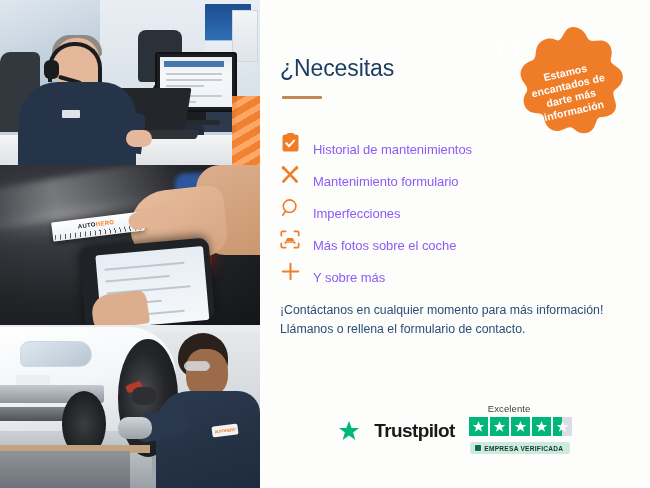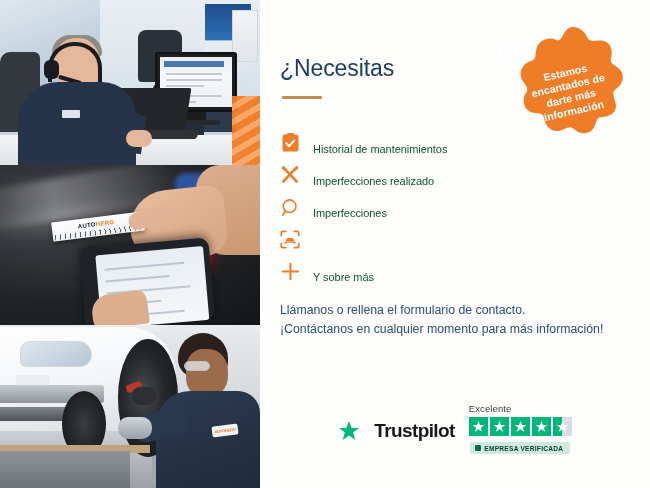--- a/index.html
+++ b/index.html
@@ -242,22 +242,22 @@
     align-items: center;
     height: 32px;
     gap: 13px;
   }
   .feat-ic {
     width: 20px; height: 20px;
     flex: 0 0 20px;
     display: flex; align-items: center; justify-content: center;
   }
   .feat-lbl {
-    font-size: 11px;
-    color: #14532d;
+    font-size: 13px;
+    color: #8b5cf6;
     letter-spacing: -0.05px;
     margin-top: 12px;
   }
 
   
   .contact {
     margin-top: 14px;
     font-size: 12.3px;
     line-height: 1.55;
     color: #2b4e76;
@@ -271,21 +271,21 @@
     display: flex;
     align-items: flex-end;
     justify-content: center;
     gap: 14px;
   }
   .tp-logo { display: flex; align-items: flex-end; gap: 14px; padding-bottom: 12px;}
   .tp-name {
     font-size: 19px; font-weight: bold; color: #191919; letter-spacing: -0.6px;
   }
   .tp-right { display: flex; flex-direction: column; align-items: center; gap: 3px;}
-  .tp-exc { font-size: 9.5px; color: #3d3d3d; letter-spacing: .1px; align-self:flex-start; margin-left:0;}
+  .tp-exc { font-size: 9.5px; color: #3d3d3d; letter-spacing: .1px; align-self:flex-start; margin-left:19px;}
   .tp-stars { display: flex; gap: 2px; }
   .tp-star {
     width: 19px; height: 19px; background: #00b67a;
     display: flex; align-items: center; justify-content: center;
   }
   .tp-star.half { background: linear-gradient(90deg,#00b67a 0 50%,#dcdce6 50% 100%); }
   .tp-verified {
     margin-top: 3px;
     background: #cfe9df;
     color: #0d3b2e;
@@ -455,21 +455,21 @@
         <span class="feat-ic">
           <svg width="20" height="20" viewBox="0 0 20 20">
             <path d="M3.2 2.4 L16.6 16.4" stroke="#ef7d28" stroke-width="2.6" stroke-linecap="round"></path>
             <path d="M16.8 2.4 L3.4 16.4" stroke="#ef7d28" stroke-width="2.6" stroke-linecap="round"></path>
             <path d="M2 1.6 l3.2 0.4 -0.4 3.2 -2.8-1.2z" fill="#ef7d28"></path>
             <path d="M18 1.6 l-3.2 0.4 0.4 3.2 2.8-1.2z" fill="#ef7d28"></path>
             <path d="M2.2 17.6 l3-0.4 -0.5-3z" fill="#ef7d28"></path>
             <path d="M17.8 17.6 l-3-0.4 0.5-3z" fill="#ef7d28"></path>
           </svg>
         </span>
-        <span class="feat-lbl">Imperfecciones realizado</span>
+        <span class="feat-lbl">Mantenimiento formulario</span>
       </div>
 
       <div class="feat">
         <span class="feat-ic">
           <svg width="19" height="19" viewBox="0 0 19 19">
             <circle cx="8.6" cy="8.2" r="6.3" fill="none" stroke="#ef7d28" stroke-width="1.6"></circle>
             <path d="M4.4 13.4 L1.8 17" stroke="#ef7d28" stroke-width="1.7" stroke-linecap="round"></path>
           </svg>
         </span>
         <span class="feat-lbl">Imperfecciones</span>
@@ -481,36 +481,37 @@
             <g fill="none" stroke="#ef7d28" stroke-width="1.7" stroke-linecap="round">
               <path d="M1.3 5.6 V2.6 a1.3 1.3 0 0 1 1.3-1.3 h3"></path>
               <path d="M18.7 5.6 V2.6 a1.3 1.3 0 0 0-1.3-1.3 h-3"></path>
               <path d="M1.3 13.4 v3 a1.3 1.3 0 0 0 1.3 1.3 h3"></path>
               <path d="M18.7 13.4 v3 a1.3 1.3 0 0 1-1.3 1.3 h-3"></path>
             </g>
             <path d="M4.6 11.6 h10.8 v2.1 h-1.6 v-0.9 h-7.6 v0.9 h-1.6z" fill="#ef7d28"></path>
             <path d="M5.6 11.3 l1.5-3.3 h5.8 l1.5 3.3z" fill="#ef7d28"></path>
           </svg>
         </span>
+        <span class="feat-lbl">Más fotos sobre el coche</span>
       </div>
 
       <div class="feat">
         <span class="feat-ic">
           <svg width="19" height="19" viewBox="0 0 19 19">
             <path d="M9.5 1.8 V17.2 M1.8 9.5 H17.2" stroke="#ef7d28" stroke-width="2" stroke-linecap="round"></path>
           </svg>
         </span>
         <span class="feat-lbl">Y sobre más</span>
       </div>
 
     </div>
 
     <div class="contact">
+      <div>¡Contáctanos en cualquier momento para más información!</div>
       <div>Llámanos o rellena el formulario de contacto.</div>
-      <div>¡Contáctanos en cualquier momento para más información!</div>
     </div>
 
     <div class="tp">
       <div class="tp-logo">
         <svg width="22" height="21" viewBox="0 0 22 21">
           <path fill="#00b67a" d="M11 0 l2.7 7.1 H21 l-5.9 4.5 2.3 7.4 -6.4-4.6 -6.4 4.6 2.3-7.4 L1 7.1 h7.3z"></path>
         </svg>
         <span class="tp-name">Trustpilot</span>
       </div>
       <div class="tp-right">

